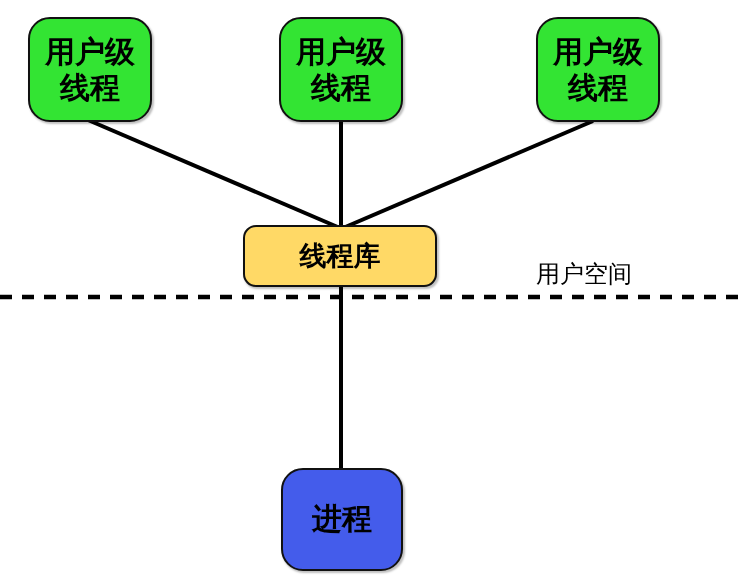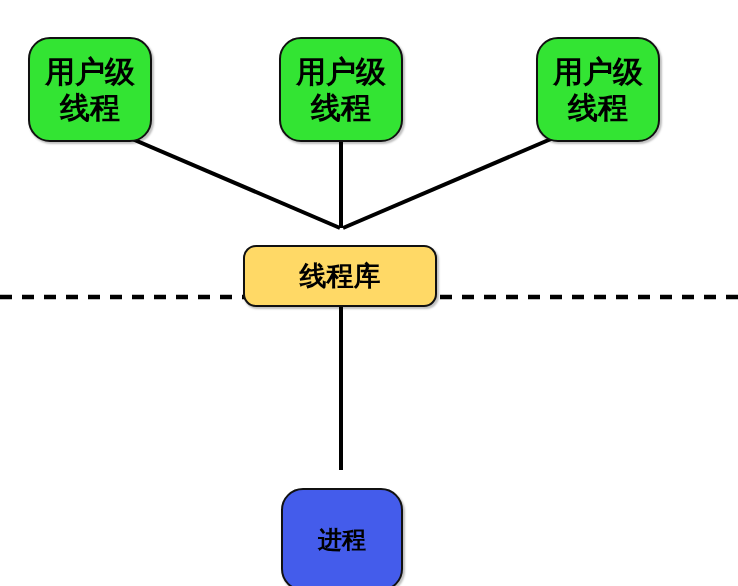--- a/index.html
+++ b/index.html
@@ -27,21 +27,20 @@
     box-sizing: border-box;
     display: flex;
     align-items: center;
     justify-content: center;
     text-align: center;
     font-weight: bold;
     color: #000000;
     border: 2.5px solid #111111;
     white-space: pre-line;
     box-shadow: 1.5px 2px 2px rgba(0,0,0,0.25);
-    margin-top: 20px;
   }
   .node-user-thread {
     width: 124px;
     height: 105px;
     border-radius: 22px;
     background: #33e433;
     font-size: 30px;
     line-height: 1.18;
   }
   .node-thread-lib {
@@ -53,21 +52,21 @@
     background: #ffd966;
     font-size: 27px;
   }
   .node-process {
     left: 281px;
     top: 468px;
     width: 122px;
     height: 103px;
     border-radius: 22px;
     background: #445ceb;
-    font-size: 24px;
+    font-size: 30px;
   }
   .space-label {
     position: absolute;
     z-index: 1;
     font-size: 24px;
     font-weight: normal;
     color: #000000;
     white-space: nowrap;
   }
   .label-user-space { left: 536px; top: 258px; }
@@ -107,15 +106,16 @@
   </div>
 
   <div class="node node-thread-lib">
     <span>线程库</span>
   </div>
 
   <div class="node node-process">
     <span>进程</span>
   </div>
 
+  <div class="space-label label-user-space">用户空间</div>
 
 
 </div>
 
 </body></html>

